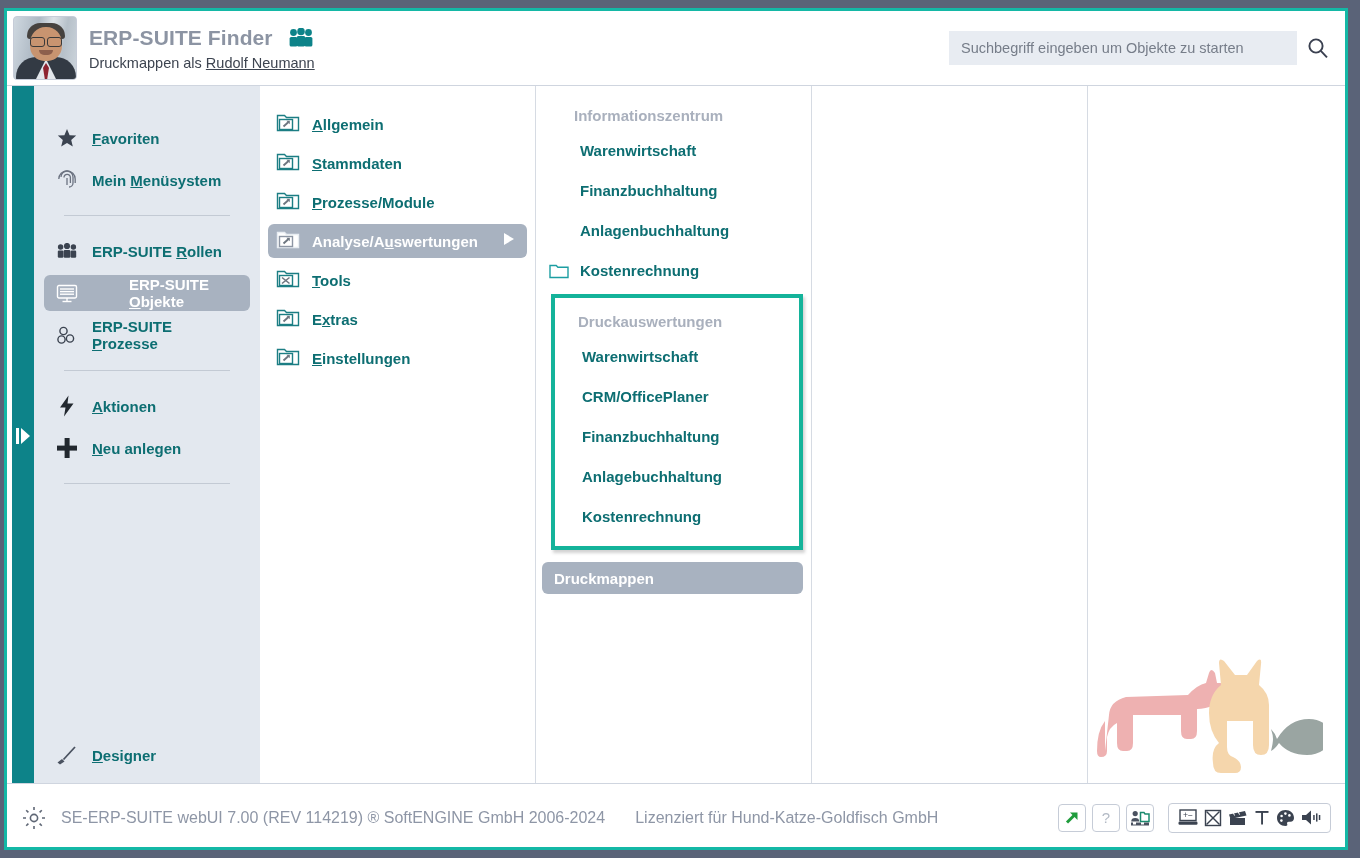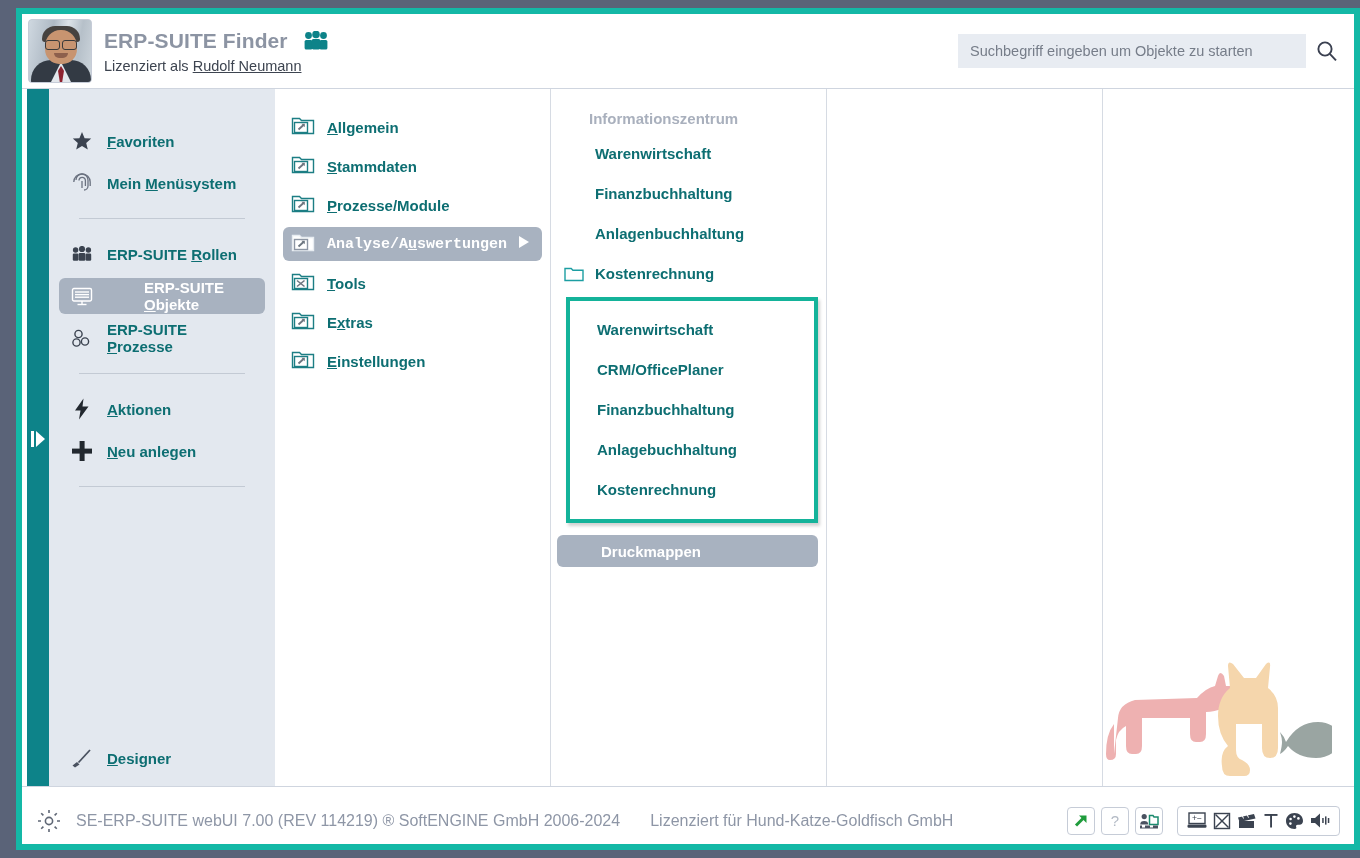--- a/index.html
+++ b/index.html
@@ -4,24 +4,24 @@
 <style>
   * { box-sizing: border-box; margin: 0; padding: 0; }
   html, body {
     width: 1360px; height: 858px;
     font-family: "Liberation Sans", sans-serif;
     background: #5a6378;
     overflow: hidden;
   }
   #app {
     position: absolute;
-    left: 16px; top: 8px;
+    left: 4px; top: 8px;
     width: 1344px; height: 842px;
     background: #ffffff;
-    border: 6px solid #14b8a6;
+    border: 3px solid #14b8a6;
     overflow: hidden;
     display: flex;
     flex-direction: column;
   }
 
   
   .header {
     position: relative;
     height: 74px;
     background: #ffffff;
@@ -153,21 +153,21 @@
     border-right: 1px solid #d6dbe3;
     padding-top: 16px;
   }
   .menu-item {
     display: flex; align-items: center; gap: 12px;
     height: 34px; margin: 5px 8px; padding: 0 8px;
     border-radius: 6px; cursor: pointer; position: relative;
   }
   .menu-item .lbl { font-size: 15px; font-weight: bold; color: #0d6e72; }
   .menu-item .lbl u { text-decoration: underline; }
-  .menu-item.active { background: #a8b2c0; font-family: Liberation Mono, monospace; }
+  .menu-item.active { background: #a8b2c0; }
   .menu-item.active .lbl { color: #fff; text-decoration: none; }
   .menu-item .arrow { position: absolute; right: 12px; }
 
   
   .col3 {
     width: 276px; flex: 0 0 276px;
     height: 697px;
     background: #fff;
     border-right: 1px solid #d6dbe3;
     padding-top: 14px;
@@ -190,21 +190,21 @@
     background: #fff;
     padding: 8px 0 10px 0;
     box-shadow: 2px 3px 3px rgba(0,0,0,.18);
   }
   .highlight-box .grp-head { padding-left: 23px; }
   .highlight-box .leaf { margin: 0 4px; padding-left: 23px; }
   .highlight-box .leaf .lbl { margin-left: 0; }
   .flat-item {
     margin: 12px 8px 0 6px;
     height: 32px; display: flex; align-items: center;
-    padding-left: 44px; border-radius: 6px;
+    padding-left: 12px; border-radius: 6px;
     background: #a8b2c0; color: #fff;
     font-size: 15px; font-weight: bold; cursor: pointer;
   }
 
   
   .col4 { width: 276px; flex: 0 0 276px; height: 697px; background: #fff; border-right: 1px solid #d6dbe3; }
   .col5 { flex: 1 1 auto; height: 697px; background: #fff; position: relative; }
   .pets { position: absolute; right: 22px; bottom: 4px; }
 
   
@@ -255,21 +255,21 @@
             <circle cx="6.5" cy="4.5" r="3.4" fill="#0d8389"></circle>
             <rect x="2.6" y="9" width="7.8" height="9.5" rx="1.6" fill="#0d8389"></rect>
             <circle cx="21.5" cy="4.5" r="3.4" fill="#0d8389"></circle>
             <rect x="17.6" y="9" width="7.8" height="9.5" rx="1.6" fill="#0d8389"></rect>
             <circle cx="14" cy="3.4" r="3.8" fill="#0d8389"></circle>
             <rect x="9.6" y="8" width="8.8" height="10.5" rx="1.8" fill="#0d8389"></rect>
           </svg>
         </span>
       </div>
       <div class="subtitle">
-        <span>Lizenziert als </span><u>Rudolf Neumann</u>
+        <span>Druckmappen als </span><u>Rudolf Neumann</u>
       </div>
     </div>
     <div class="searchwrap">
       <input class="search-input" type="text" placeholder="Suchbegriff eingeben um Objekte zu starten" style="">
       <button class="search-btn">
         <svg width="22" height="22" viewBox="0 0 22 22">
           <circle cx="9" cy="9" r="6.6" fill="none" stroke="#3a4050" stroke-width="1.9"></circle>
           <line x1="13.8" y1="13.8" x2="20" y2="20.4" stroke="#3a4050" stroke-width="1.9"></line>
         </svg>
       </button>
@@ -497,20 +497,21 @@
       <div class="leaf">
         <span class="ico">
           <svg width="20" height="17" viewBox="0 0 20 17">
             <path d="M1 3.5h6.2l1.7 1.8h10.1v10.2H1z" fill="#fff" stroke="#1c9ea2" stroke-width="1.4"></path>
           </svg>
         </span>
         <span class="lbl">Kostenrechnung</span>
       </div>
 
       <div class="highlight-box">
+        <div class="grp-head">Druckauswertungen</div>
         <div class="leaf">
           <span class="lbl">Warenwirtschaft</span>
         </div>
         <div class="leaf">
           <span class="lbl">CRM/OfficePlaner</span>
         </div>
         <div class="leaf">
           <span class="lbl">Finanzbuchhaltung</span>
         </div>
         <div class="leaf">

